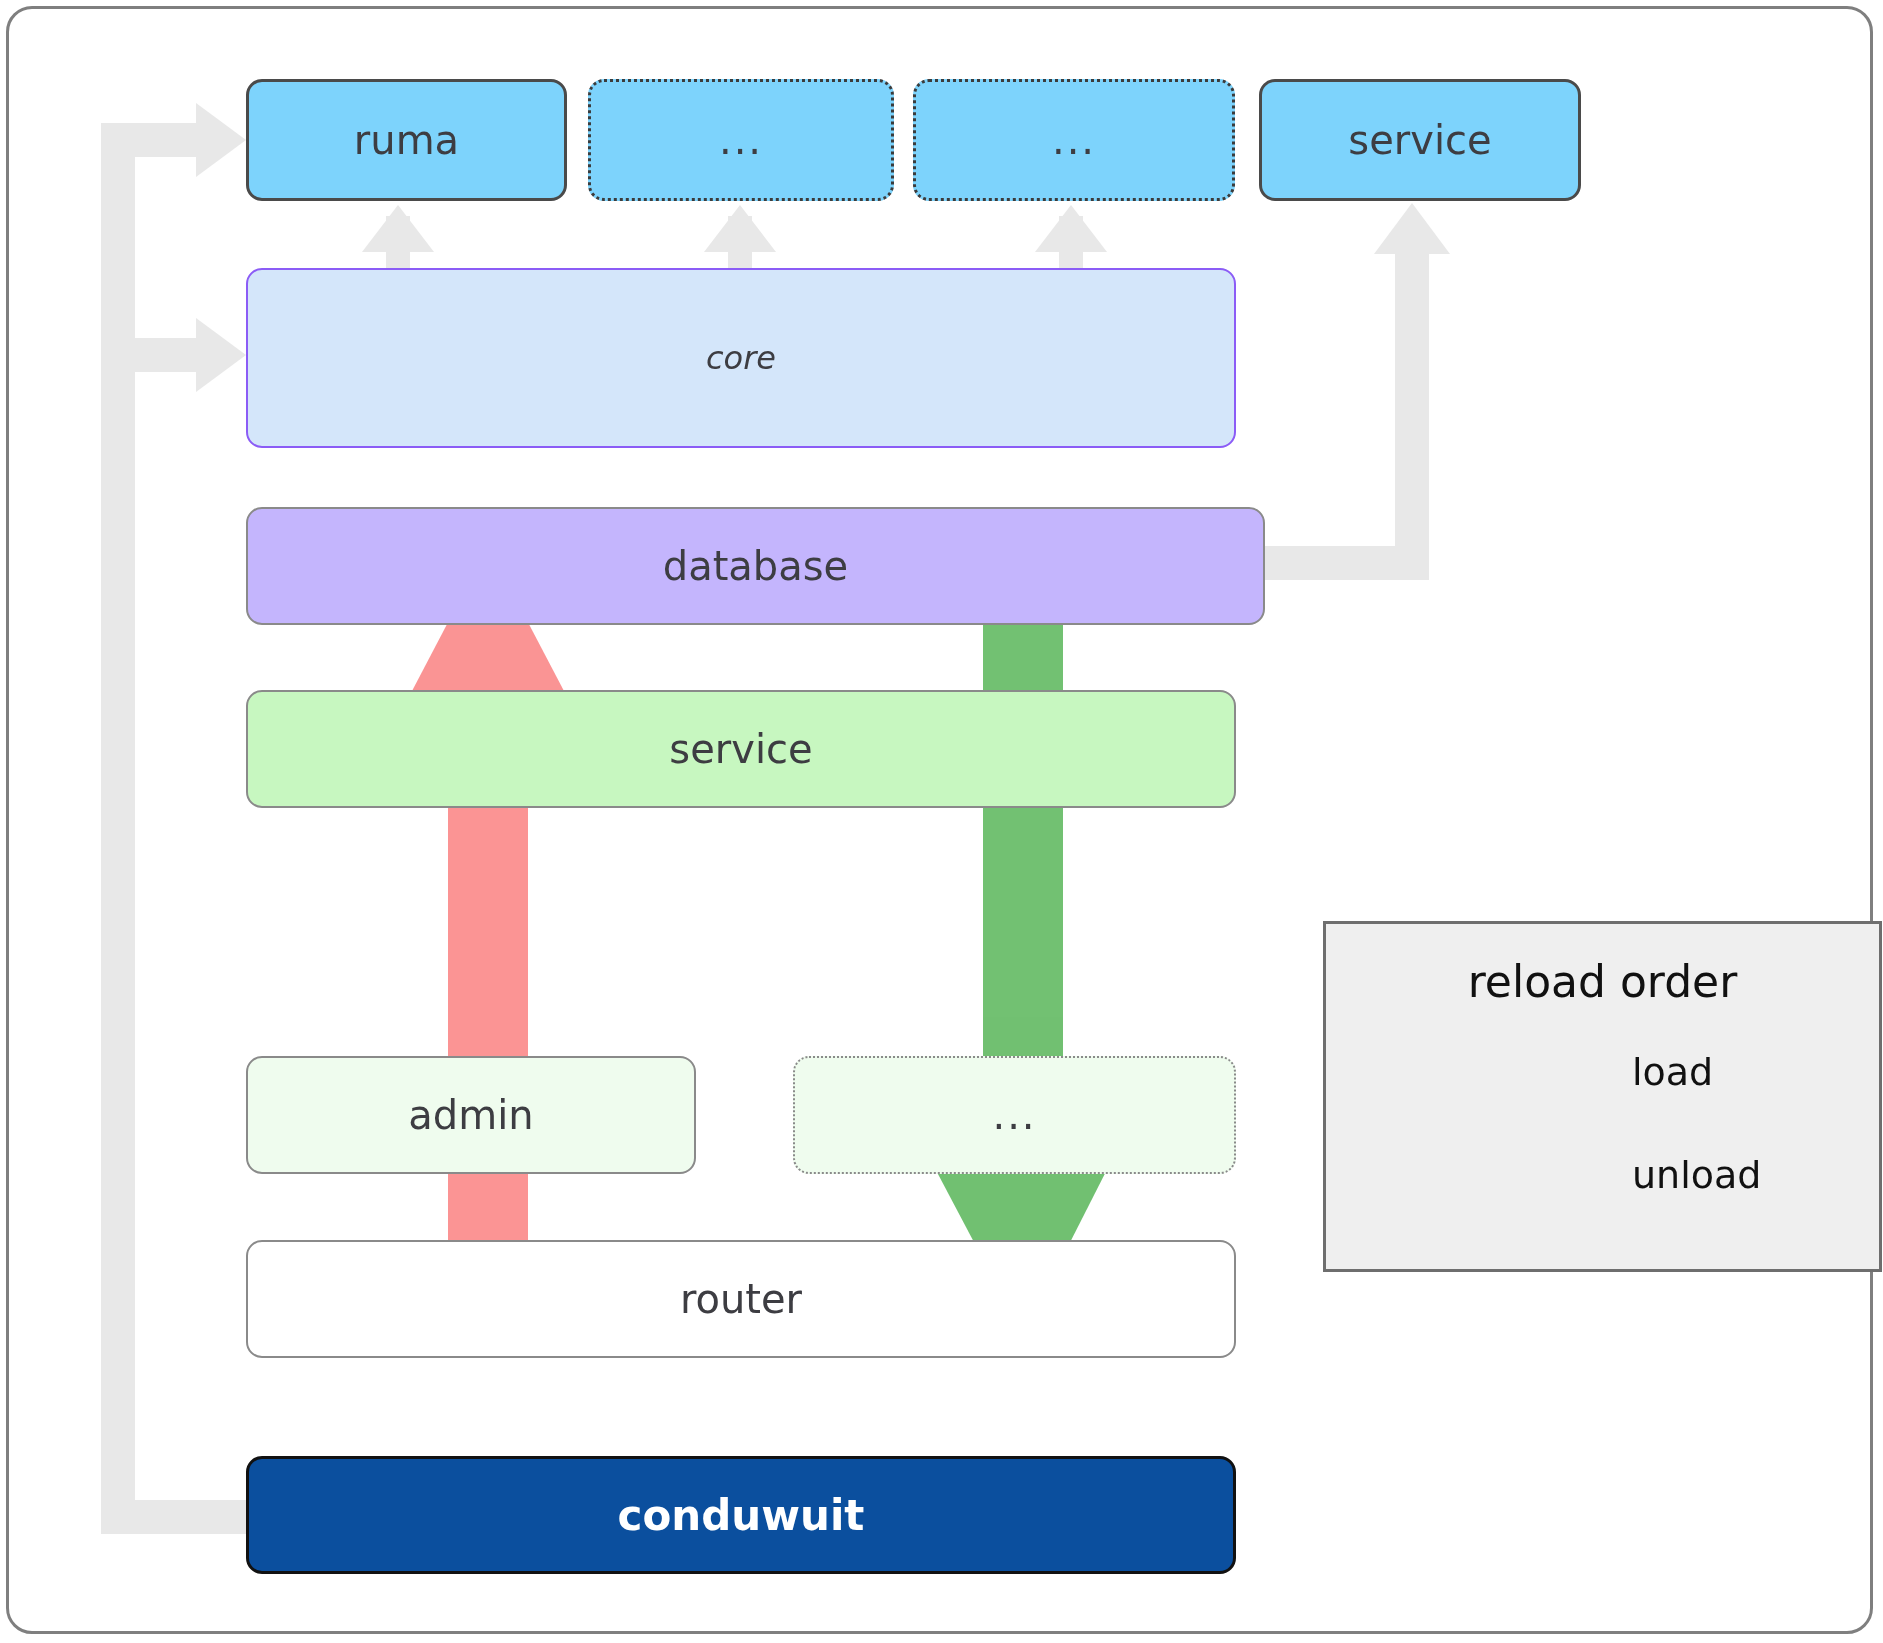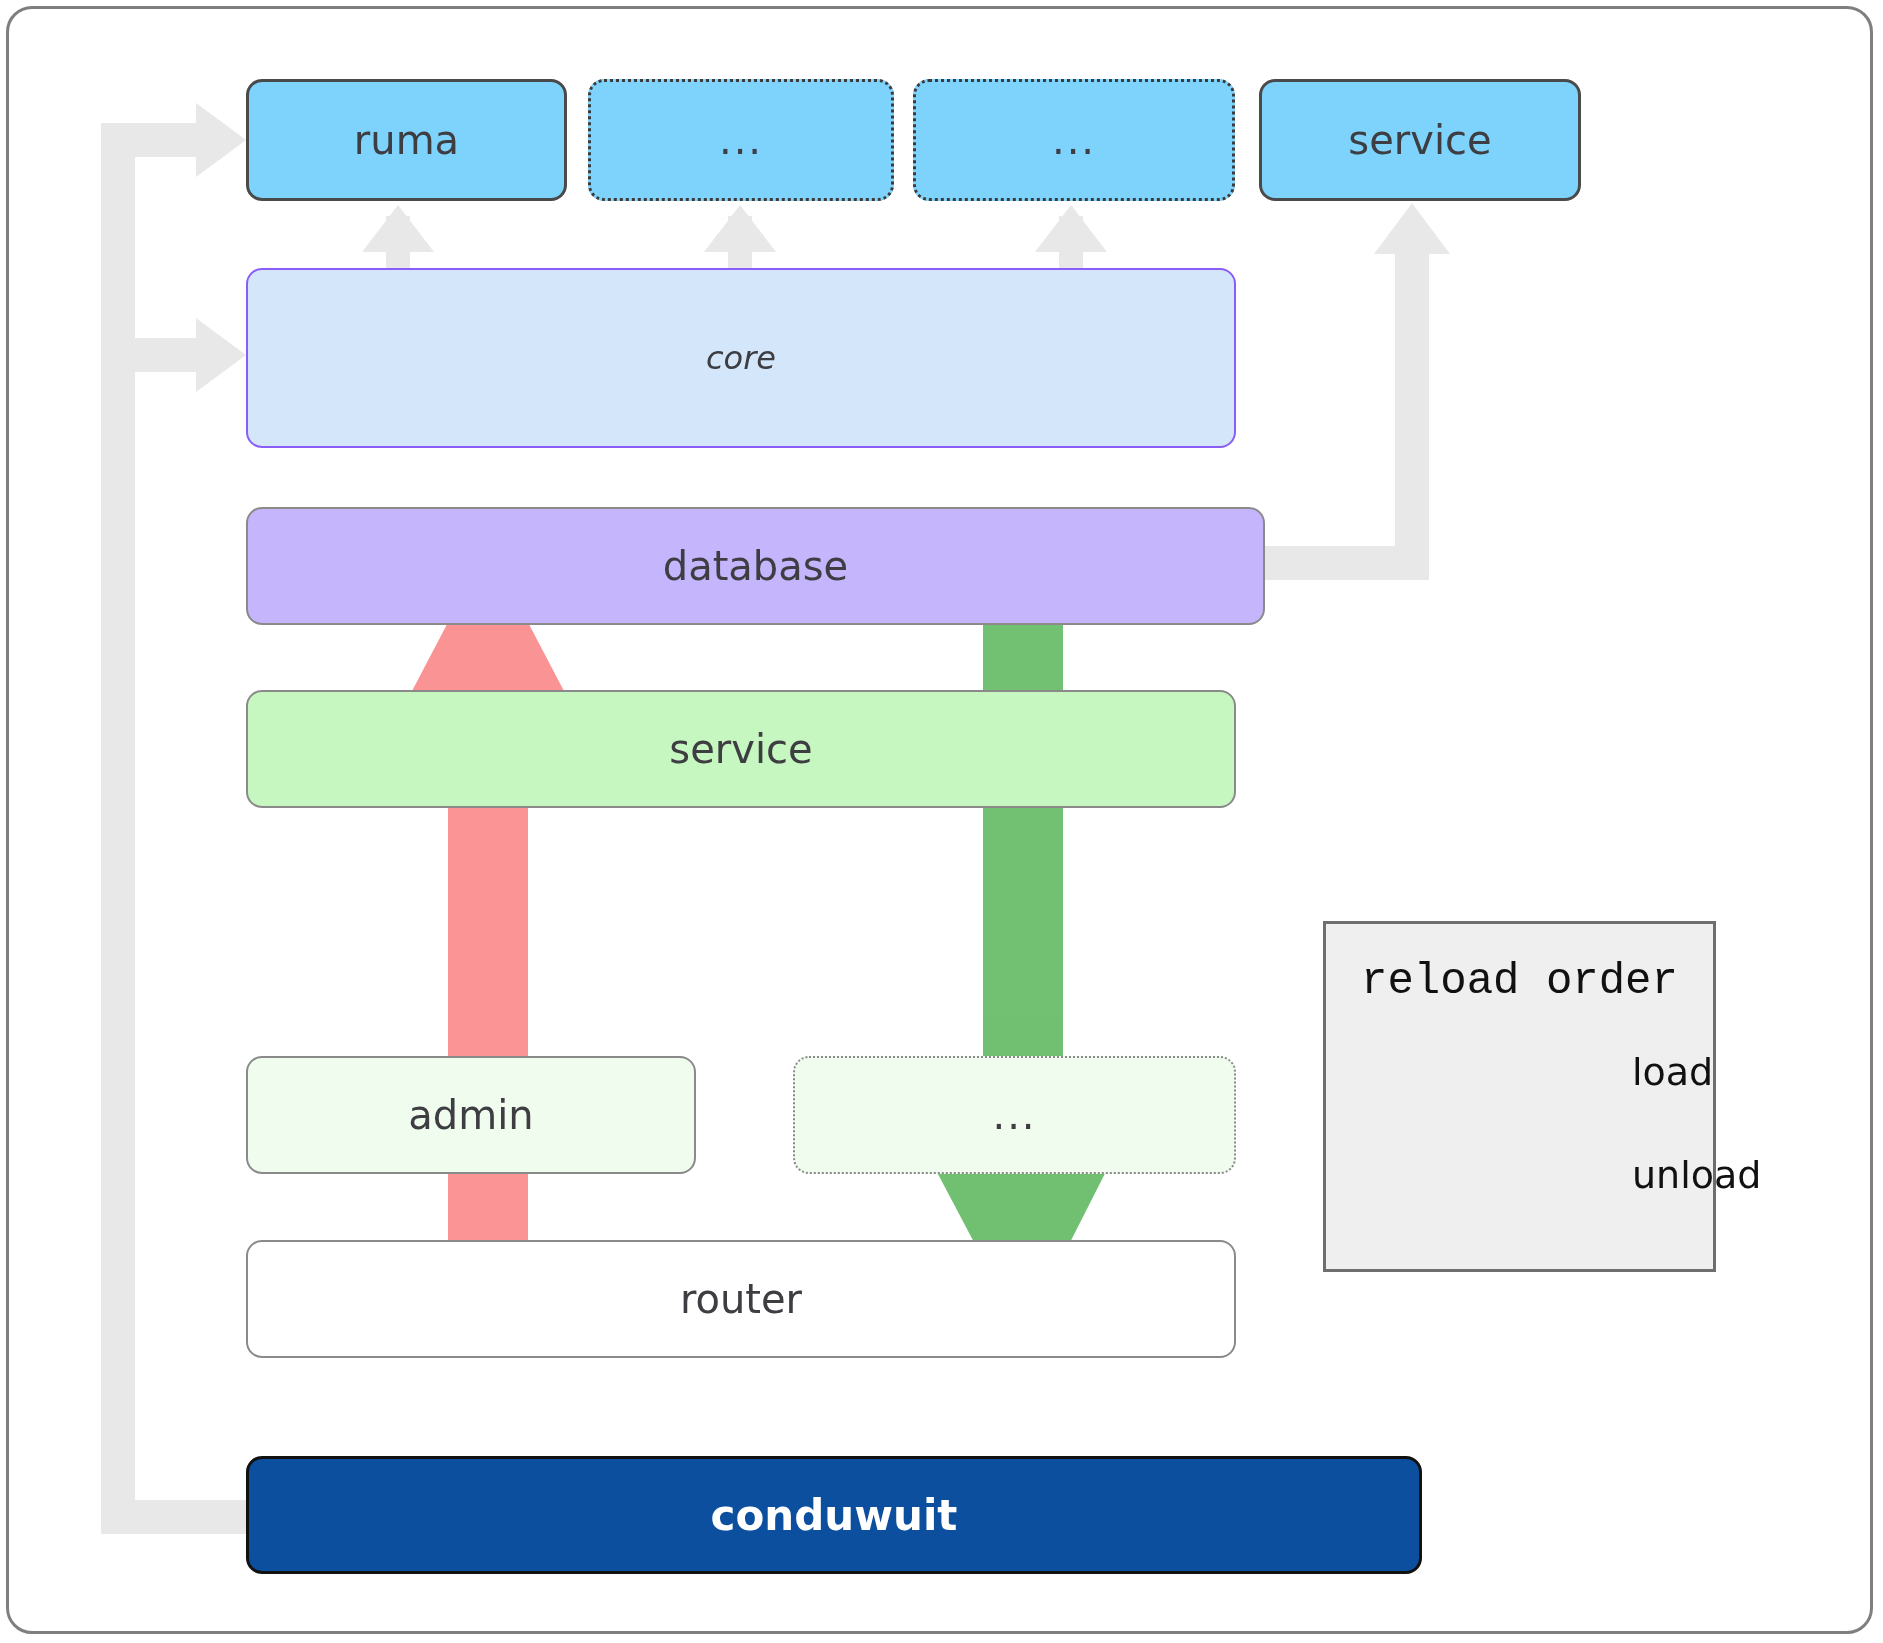--- a/index.html
+++ b/index.html
@@ -72,26 +72,25 @@
     background: #0b4f9e;
     border: 3px solid #111111;
     color: #ffffff;
     font-size: 42px;
     font-weight: bold;
   }
   .legend-box {
     position: absolute;
     left: 1323px;
     top: 921px;
-    width: 393px;
+    width: 559px;
     height: 351px;
     background: #efefef;
     border: 3px solid #6e6e6e;
     box-sizing: border-box;
-    font-family: Liberation Mono, monospace;
   }
   .legend-title {
     position: absolute;
     left: 0;
     top: 32px;
     width: 100%;
     text-align: center;
     font-size: 44px;
     color: #111111;
   }
@@ -198,21 +197,21 @@
   </div>
 
   <div class="node lay dotted" style="left:793px; top:1056px; width:443px; height:118px; background:#effcee;">
     <span class="ellipsis-dots">...</span>
   </div>
 
   <div class="node lay" style="left:246px; top:1240px; width:990px; height:118px; background:#ffffff;">
     <span>router</span>
   </div>
 
-  <div class="node root-node" style="left:246px; top:1456px; width:1176px; height:118px;">
+  <div class="node root-node" style="left:246px; top:1456px; width:990px; height:118px;">
     <span>conduwuit</span>
   </div>
 
   <div class="legend-box">
     <div class="legend-title">reload order</div>
   </div>
   <div class="legend-label" style="left:1632px; top:1050px;">
     <span>load</span>
   </div>
   <div class="legend-label" style="left:1632px; top:1153px;">

